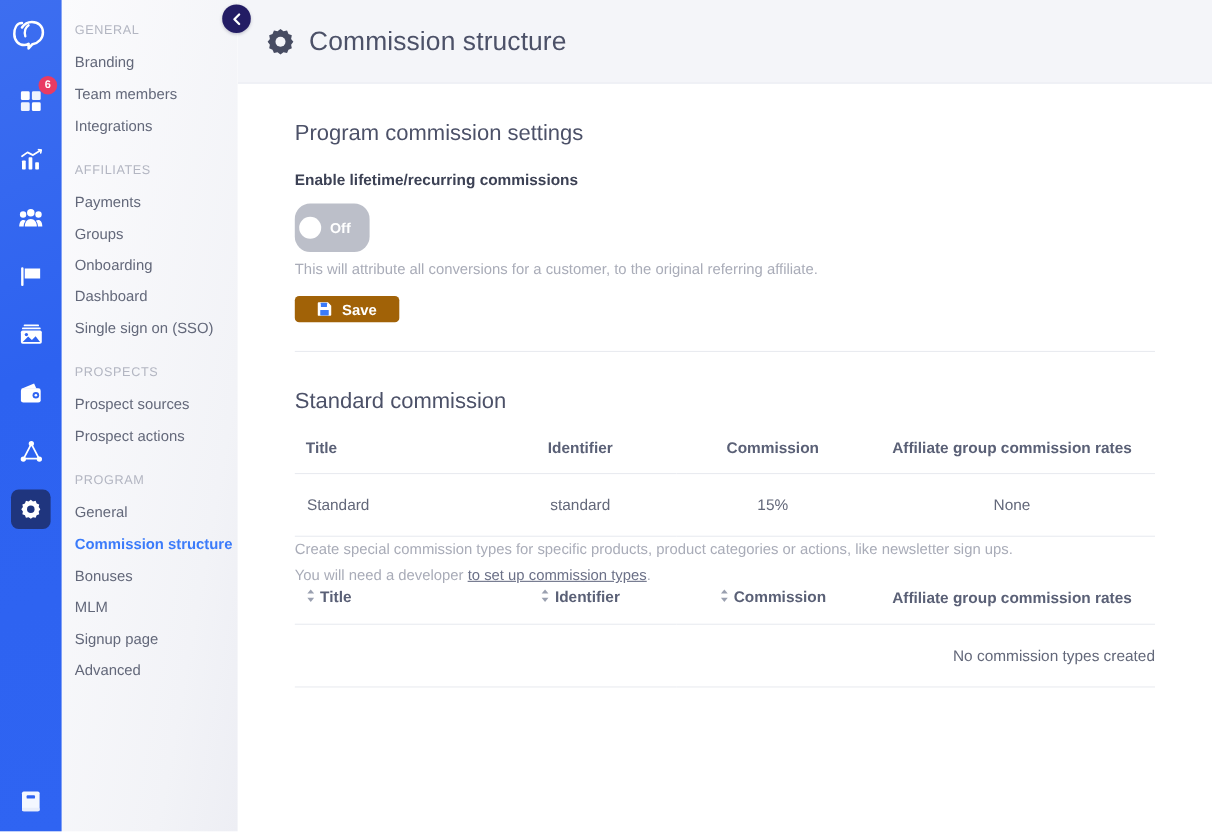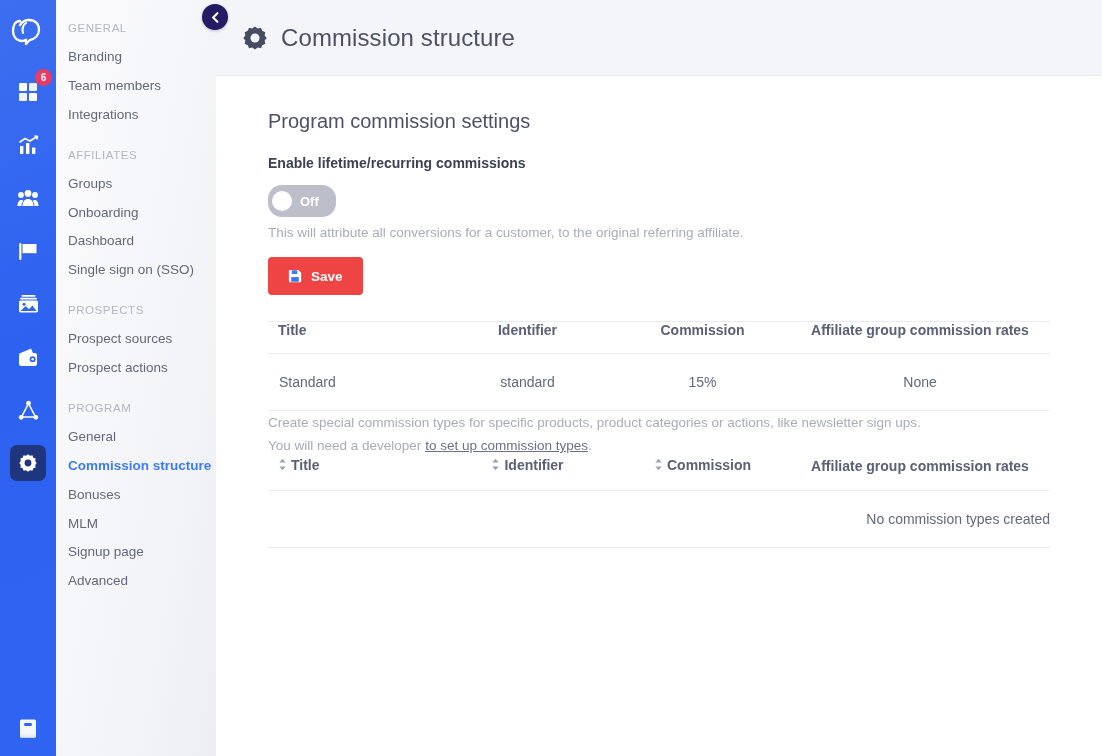--- a/index.html
+++ b/index.html
@@ -145,21 +145,21 @@
     margin-top: 34px;
     margin-bottom: 22px;
   }
   .field-label {
     font-size: 14px;
     font-weight: bold;
     color: #3C4154;
     margin-bottom: 14px;
   }
   .toggle {
-    width: 68px; height: 32px;
+    width: 68px; height: 44px;
     border-radius: 14px;
     background: #BCBFC9;
     display: flex;
     align-items: center;
     cursor: pointer;
     position: relative;
   }
   .toggle .knob {
     width: 20px; height: 20px;
     border-radius: 50%;
@@ -172,25 +172,25 @@
     font-weight: bold;
     margin-left: 8px;
   }
   .help-text {
     font-size: 13.5px;
     color: #A9ACB8;
     margin-top: 8px;
     margin-bottom: 17px;
   }
   .btn-save {
-    background: #ef4444;
+    background: #a16207;
     color: #fff;
     border: none;
     border-radius: 4px;
-    height: 38px;
+    height: 24px;
     padding: 0 20px;
     font-size: 13.5px;
     font-weight: bold;
     display: inline-flex;
     align-items: center;
     gap: 9px;
     cursor: pointer;
     font-family: "Liberation Sans", sans-serif;
   }
   .divider {
@@ -343,20 +343,21 @@
 
     <div class="nav-group">
       <div class="nav-group-label">GENERAL</div>
       <a class="nav-link">Branding</a>
       <a class="nav-link">Team members</a>
       <a class="nav-link">Integrations</a>
     </div>
 
     <div class="nav-group">
       <div class="nav-group-label">AFFILIATES</div>
+      <a class="nav-link">Payments</a>
       <a class="nav-link">Groups</a>
       <a class="nav-link">Onboarding</a>
       <a class="nav-link">Dashboard</a>
       <a class="nav-link">Single sign on (SSO)</a>
     </div>
 
     <div class="nav-group">
       <div class="nav-group-label">PROSPECTS</div>
       <a class="nav-link">Prospect sources</a>
       <a class="nav-link">Prospect actions</a>
@@ -412,20 +413,21 @@
               <rect x="4.2" y="1.4" width="6.4" height="4.3" rx="0.5" fill="#3B7BFA"></rect>
               <rect x="3.6" y="9" width="8.8" height="5.6" rx="0.5" fill="#3B7BFA"></rect>
             </svg>
             <span>Save</span>
           </button>
 
           <div class="divider"></div>
         </section>
 
         <section>
+          <h2 class="section-title">Standard commission</h2>
 
           <table class="ctable">
             <colgroup>
                 <col style="width:172px">
                 <col style="width:175px">
                 <col style="width:175px">
                 <col style="width:260px">
               </colgroup>
             <thead>
               <tr>

